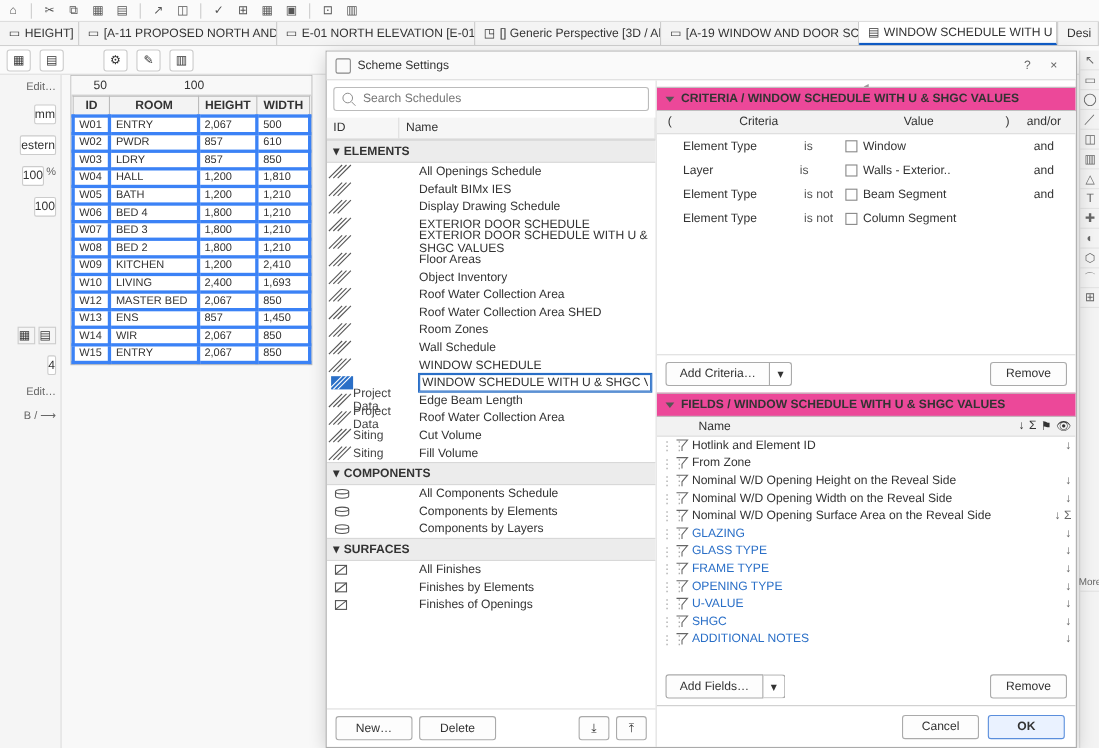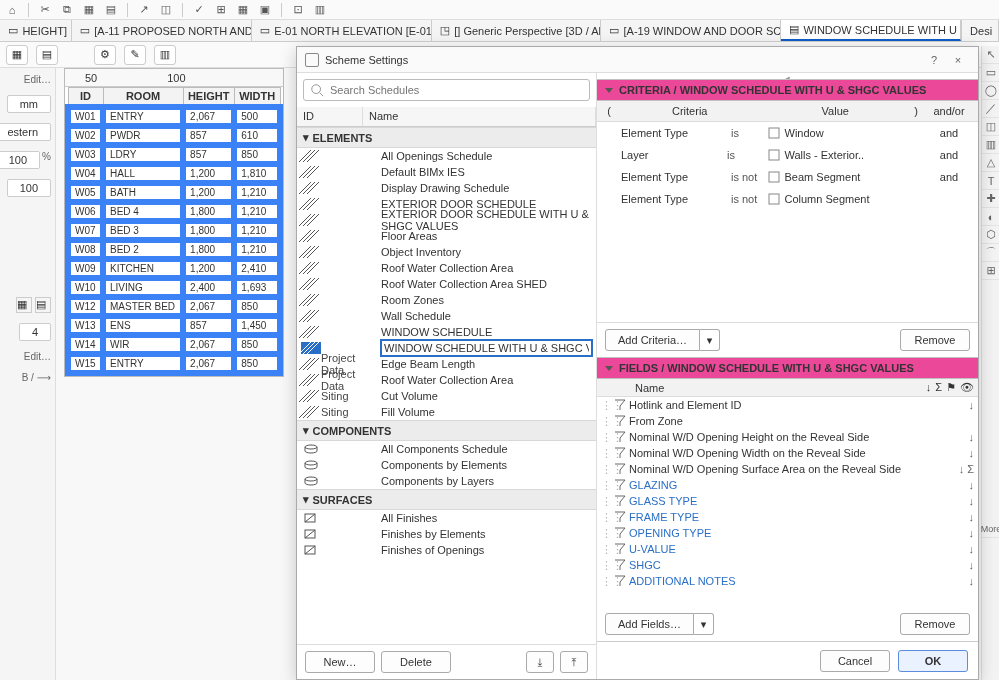--- a/index.html
+++ b/index.html
@@ -24,32 +24,32 @@
   .tab { display:flex; align-items:center; gap:4px; padding:0 8px; border-right:1px solid #ccc; max-width:180px; white-space:nowrap; overflow:hidden; text-overflow:ellipsis;}
   .tab.active { background:#fff; border-bottom:2px solid #0f5cc7; }
   .tab-icon { width:12px; height:12px; display:inline-flex; align-items:center; justify-content:center;}
 
   .sub-toolbar { height:26px; background:#fafafa; border-bottom:1px solid #ddd; display:flex; align-items:center; padding:0 6px; gap:8px;}
   .sub-toolbar .btn { width:22px; height:20px; border:1px solid #ccc; border-radius:3px; display:flex; align-items:center; justify-content:center; background:#fff;}
 
   
   .left-strip { position:absolute; left:0; top:68px; bottom:0; width:56px; background:#f5f5f5; border-right:1px solid #ddd; display:flex; flex-direction:column; gap:10px; padding:6px 4px;align-items:flex-end; }
   .left-strip .lbl { font-size:10px; color:#666;}
-  .left-strip .field { height:18px; background:#fff; border:1px solid #ccc; border-radius:2px; display:flex; align-items:center; justify-content:flex-end; padding:0 12px;}
+  .left-strip .field { height:18px; background:#fff; border:1px solid #ccc; border-radius:2px; display:flex; align-items:center; justify-content:flex-end; padding:0 0;}
 
   
   .right-strip { position:absolute; right:0; top:46px; bottom:0; width:18px; background:#f3f3f3; border-left:1px solid #ddd;}
   .right-strip .tool { width:18px; height:18px; border-bottom:1px solid #e3e3e3; display:flex; align-items:center; justify-content:center; color:#666;}
 
   
   .schedule-wrap { position:absolute; left:64px; top:68px; width:220px; background:#fff; border:1px solid #bbb;}
   .ruler { height:18px; background:#f8f8f8; border-bottom:1px solid #ccc; display:flex; align-items:center; padding-left:20px; font-size:9px; color:#777; gap:70px;}
   .sched-table { width:100%; border-collapse:collapse; }
   .sched-table th { background:#f3f3f3; border:1px solid #bbb; padding:2px 4px; font-weight:600;}
-  .sched-table td { border:6px solid #3b82f6; padding:1px 4px; font-size:10px;}
+  .sched-table td { border:3px solid #3b82f6; padding:1px 4px; font-size:10px;}
   .sched-table td.num { }
 
   
   .dialog { position:absolute; left:296px; top:46px; right:20px; bottom:0; background:#fff; border:1px solid #aaa; box-shadow:0 4px 16px rgba(0,0,0,.2); display:flex; flex-direction:column; }
   .dlg-title { height:26px; display:flex; align-items:center; padding:0 8px; border-bottom:1px solid #ddd; background:#fafafa;}
   .dlg-title .t-icon { width:14px; height:14px; border:1px solid #888; border-radius:2px; margin-right:6px;}
   .dlg-title .spacer { flex:1;}
   .dlg-title .winbtn { width:24px; text-align:center; color:#666; cursor:pointer;}
 
   .dlg-body { flex:1; display:flex; overflow:hidden;}

